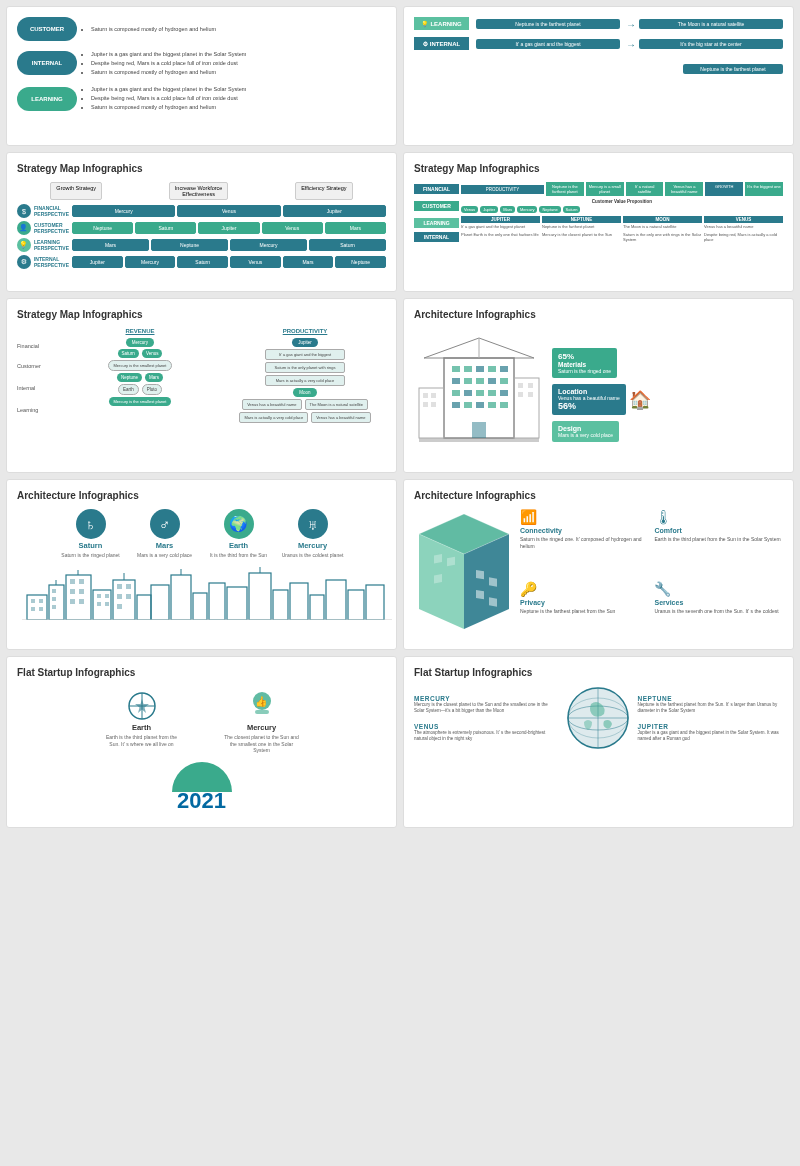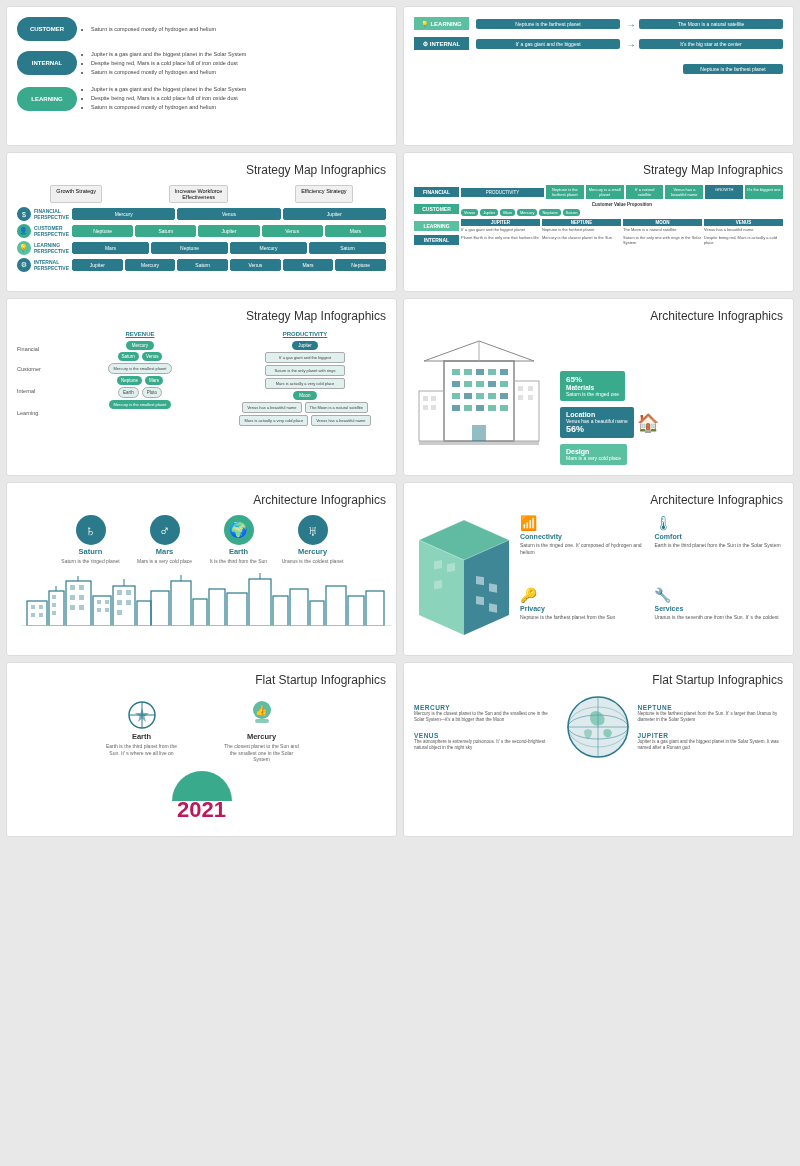--- a/index.html
+++ b/index.html
@@ -16,23 +16,23 @@
     }
     .card {
       background: #fff;
       border: 1px solid #ddd;
       border-radius: 3px;
       padding: 10px;
       overflow: hidden;
       min-height: 140px;
     }
     .card-title {
-      text-align: right;
-      font-size: 12px;
-      font-weight: normal;
+      text-align: left;
+      font-size: 10px;
+      font-weight: bold;
       color: #333;
       margin-bottom: 8px;
     }
 
     
     .strat-row {
       display: flex;
       align-items: center;
       margin-bottom: 4px;
     }
@@ -397,21 +397,21 @@
             <div style="background:#e0f0ee;color:#444;font-size:4px;padding:2px 4px;border-radius:2px;border:1px solid #aaa;text-align:center;">Mars is actually a very cold place</div>
             <div style="background:#e0f0ee;color:#444;font-size:4px;padding:2px 4px;border-radius:2px;border:1px solid #aaa;text-align:center;">Venus has a beautiful name</div>
           </div>
         </div>
       </div>
     </div>
   </div>
 
   <div class="card">
     <div class="card-title">Architecture Infographics</div>
-    <div style="display:flex;gap:16px;align-items:flex-end;">
+    <div style="display:flex;gap:8px;align-items:center;">
 
       <div style="width:130px;min-width:130px;">
         <svg width="130" height="130" viewBox="0 0 130 130">
 
           <rect x="5" y="110" width="120" height="4" fill="#ccc"></rect>
 
           <rect x="30" y="30" width="70" height="80" fill="none" stroke="#888" stroke-width="1.5"></rect>
 
           <rect x="38" y="38" width="8" height="6" fill="#3aaa8c" opacity="0.7"></rect>
           <rect x="50" y="38" width="8" height="6" fill="#3aaa8c" opacity="0.7"></rect>
@@ -648,21 +648,21 @@
             <text x="15" y="14" text-anchor="middle" font-size="10" fill="#fff">👍</text>
             <rect x="8" y="19" width="14" height="4" fill="#3aaa8c" opacity="0.6" rx="2"></rect>
           </svg>
           <div style="font-size:7.5px;font-weight:bold;color:#333;margin:2px 0;">Mercury</div>
           <div style="font-size:5px;color:#666;text-align:center;line-height:1.3;">The closest planet to the Sun and the smallest one in the Solar System</div>
         </div>
       </div>
 
       <div style="position:relative;display:flex;flex-direction:column;align-items:center;">
         <div style="width:60px;height:30px;border-radius:30px 30px 0 0;background:#3aaa8c;margin-bottom:-2px;"></div>
-        <div style="font-size:22px;font-weight:bold;color:#be185d;line-height:1;">2021</div>
+        <div style="font-size:22px;font-weight:bold;color:#0369a1;line-height:1;">2021</div>
       </div>
     </div>
   </div>
 
   <div class="card">
     <div class="card-title">Flat Startup Infographics</div>
     <div style="display:grid;grid-template-columns:1fr 70px 1fr;gap:4px;align-items:center;">
 
       <div style="display:flex;flex-direction:column;gap:8px;">
 

